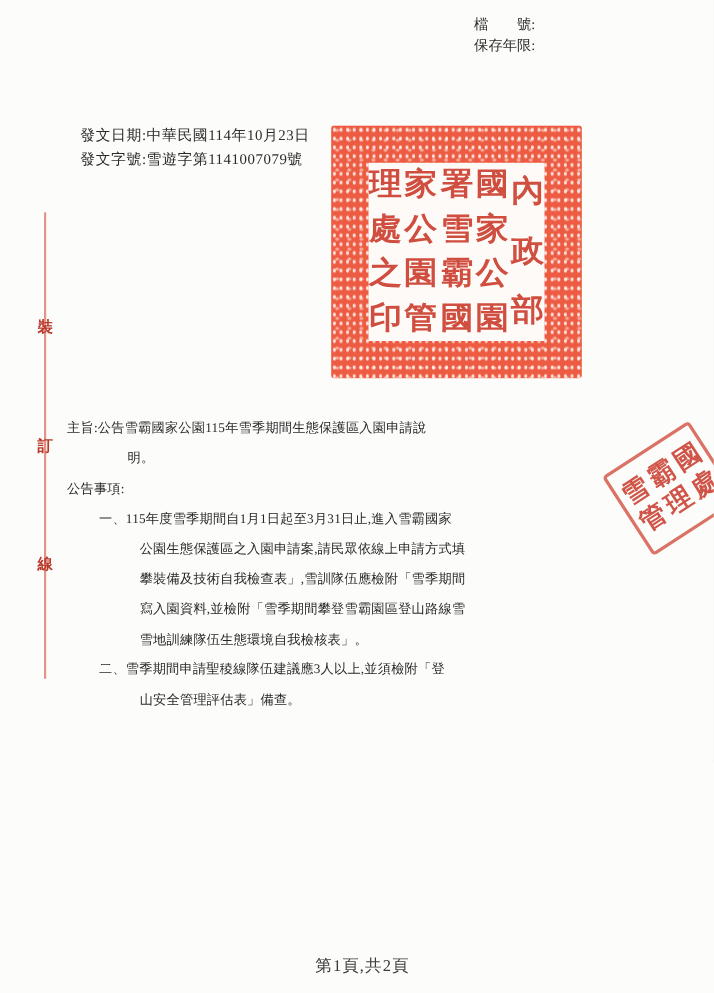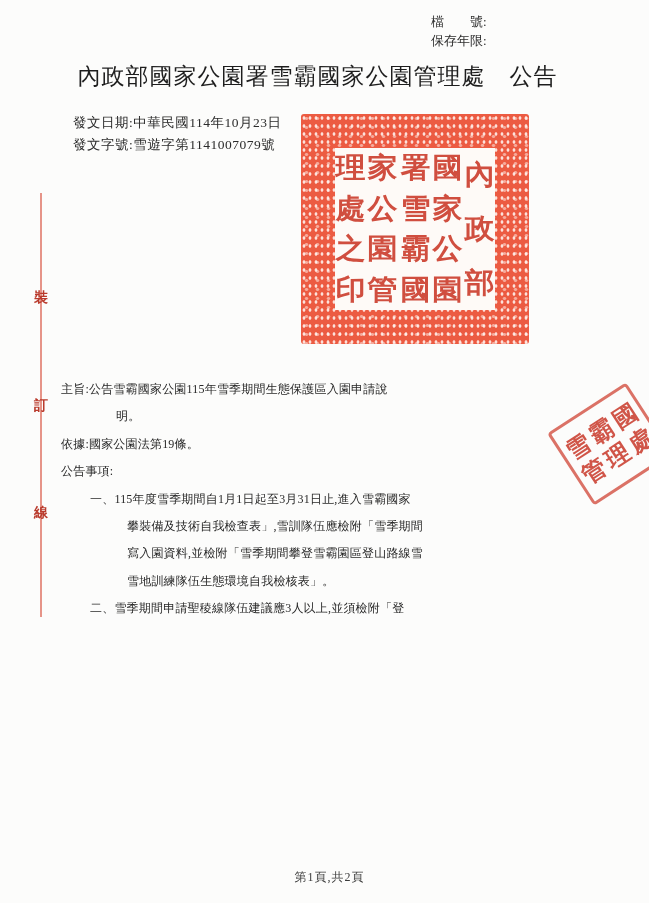--- a/index.html
+++ b/index.html
@@ -57,34 +57,33 @@
   .doc-body{
     position:absolute;left:61px;top:376px;width:526px;
     font-size:12px;line-height:27.4px;letter-spacing:.2px;color:#282828;
   }
   .para.hang3>div:not(:first-child){padding-left:55px;}
   .item{margin-left:29px;}
   .item>div:not(:first-child){padding-left:37px;}
   
   .footer{
     position:absolute;left:0;right:0;top:869px;text-align:center;
-    font-size:12px;letter-spacing:1px;color:#3b3b3b;text-indent:10px;
+    font-size:15px;letter-spacing:1px;color:#3b3b3b;text-indent:10px;
   }
 </style>
 </head>
 <body>
 
 <div class="page">
 
   <div class="archive">
     <div>檔　　號:</div>
     <div>保存年限:</div>
   </div>
 
-  <div class="title">內政部國家公園署雪霸國家公園管理處　公告</div>
 
   <div class="issuance">
     <div>發文日期:中華民國114年10月23日</div>
     <div>發文字號:雪遊字第1141007079號</div>
   </div>
 
   <div class="seal">
     <div class="seal-inner">
         <div>內政部</div>
         <div>國家公園</div>
@@ -104,30 +103,29 @@
       <div>裝</div>
       <div>訂</div>
       <div>線</div>
     </div>
 
   <div class="doc-body">
     <div class="para hang3">
         <div>主旨:公告雪霸國家公園115年雪季期間生態保護區入園申請說</div>
         <div>明。</div>
       </div>
-    <div class="para">
-        <div>依據:國家公園法第19條。</div>
-      </div>
     <div class="para">公告事項:</div>
     <div class="item">
         <div>一、115年度雪季期間自1月1日起至3月31日止,進入雪霸國家</div>
+        <div>公園生態保護區之入園申請案,請民眾依線上申請方式填</div>
         <div>攀裝備及技術自我檢查表」,雪訓隊伍應檢附「雪季期間</div>
         <div>寫入園資料,並檢附「雪季期間攀登雪霸園區登山路線雪</div>
         <div>雪地訓練隊伍生態環境自我檢核表」。</div>
       </div>
     <div class="item">
         <div>二、雪季期間申請聖稜線隊伍建議應3人以上,並須檢附「登</div>
+        <div>山安全管理評估表」備查。</div>
       </div>
   </div>
 
   <div class="footer">第1頁,共2頁</div>
 
 </div>
 
 </body></html>

